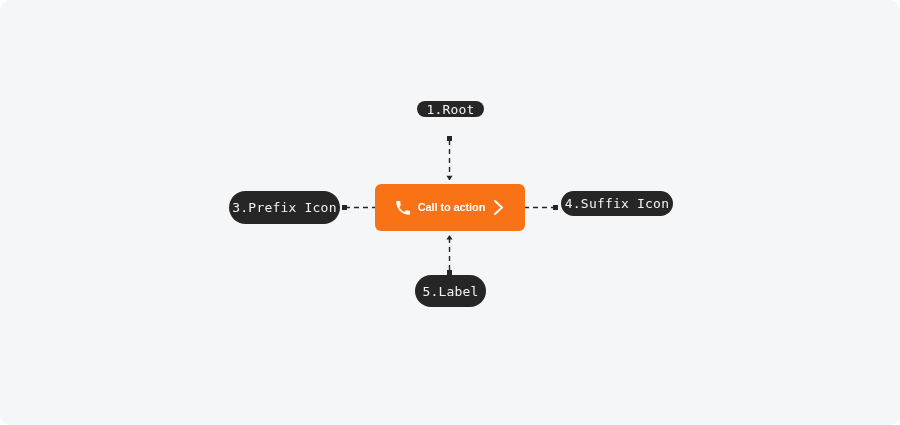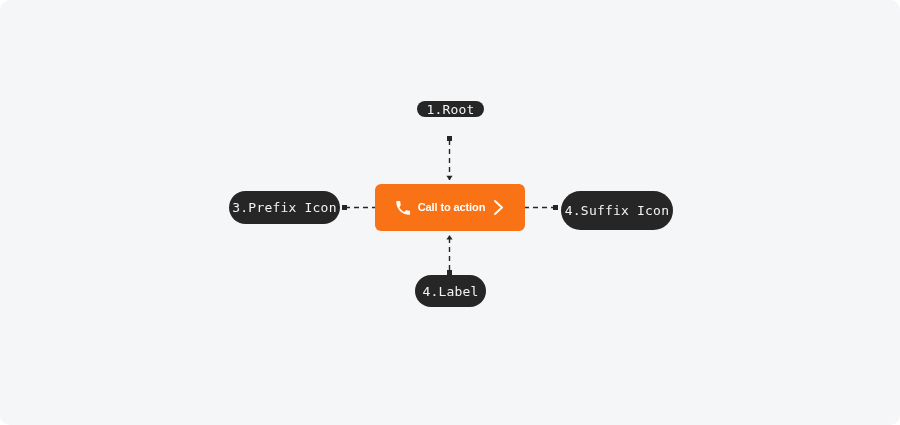--- a/index.html
+++ b/index.html
@@ -64,21 +64,21 @@
   #node-prefix {
     left: 229px;
     top: 191px;
     width: 111px;
     height: 33px;
   }
   #node-suffix {
     left: 561px;
     top: 191px;
     width: 112px;
-    height: 39px;
+    height: 25px;
   }
 
   
   #cta-button {
     position: absolute;
     left: 375px;
     top: 184px;
     width: 150px;
     height: 47px;
     background: #f97316;
@@ -150,21 +150,21 @@
       <rect x="553" y="205" width="5" height="5" fill="#262626"></rect>
       <line x1="556" y1="207.5" x2="516" y2="207.5" stroke="#262626" stroke-width="1.4" stroke-dasharray="5 4" marker-end="url(#arrow-left)"></line>
     </g>
   </svg>
 
   <div class="node" id="node-root">
     <span>1.Root</span>
   </div>
 
   <div class="node" id="node-label">
-    <span>4.Label</span>
+    <span>5.Label</span>
   </div>
 
   <div class="node" id="node-prefix">
     <span>3.Prefix Icon</span>
   </div>
 
   <div class="node" id="node-suffix">
     <span>4.Suffix Icon</span>
   </div>
 

